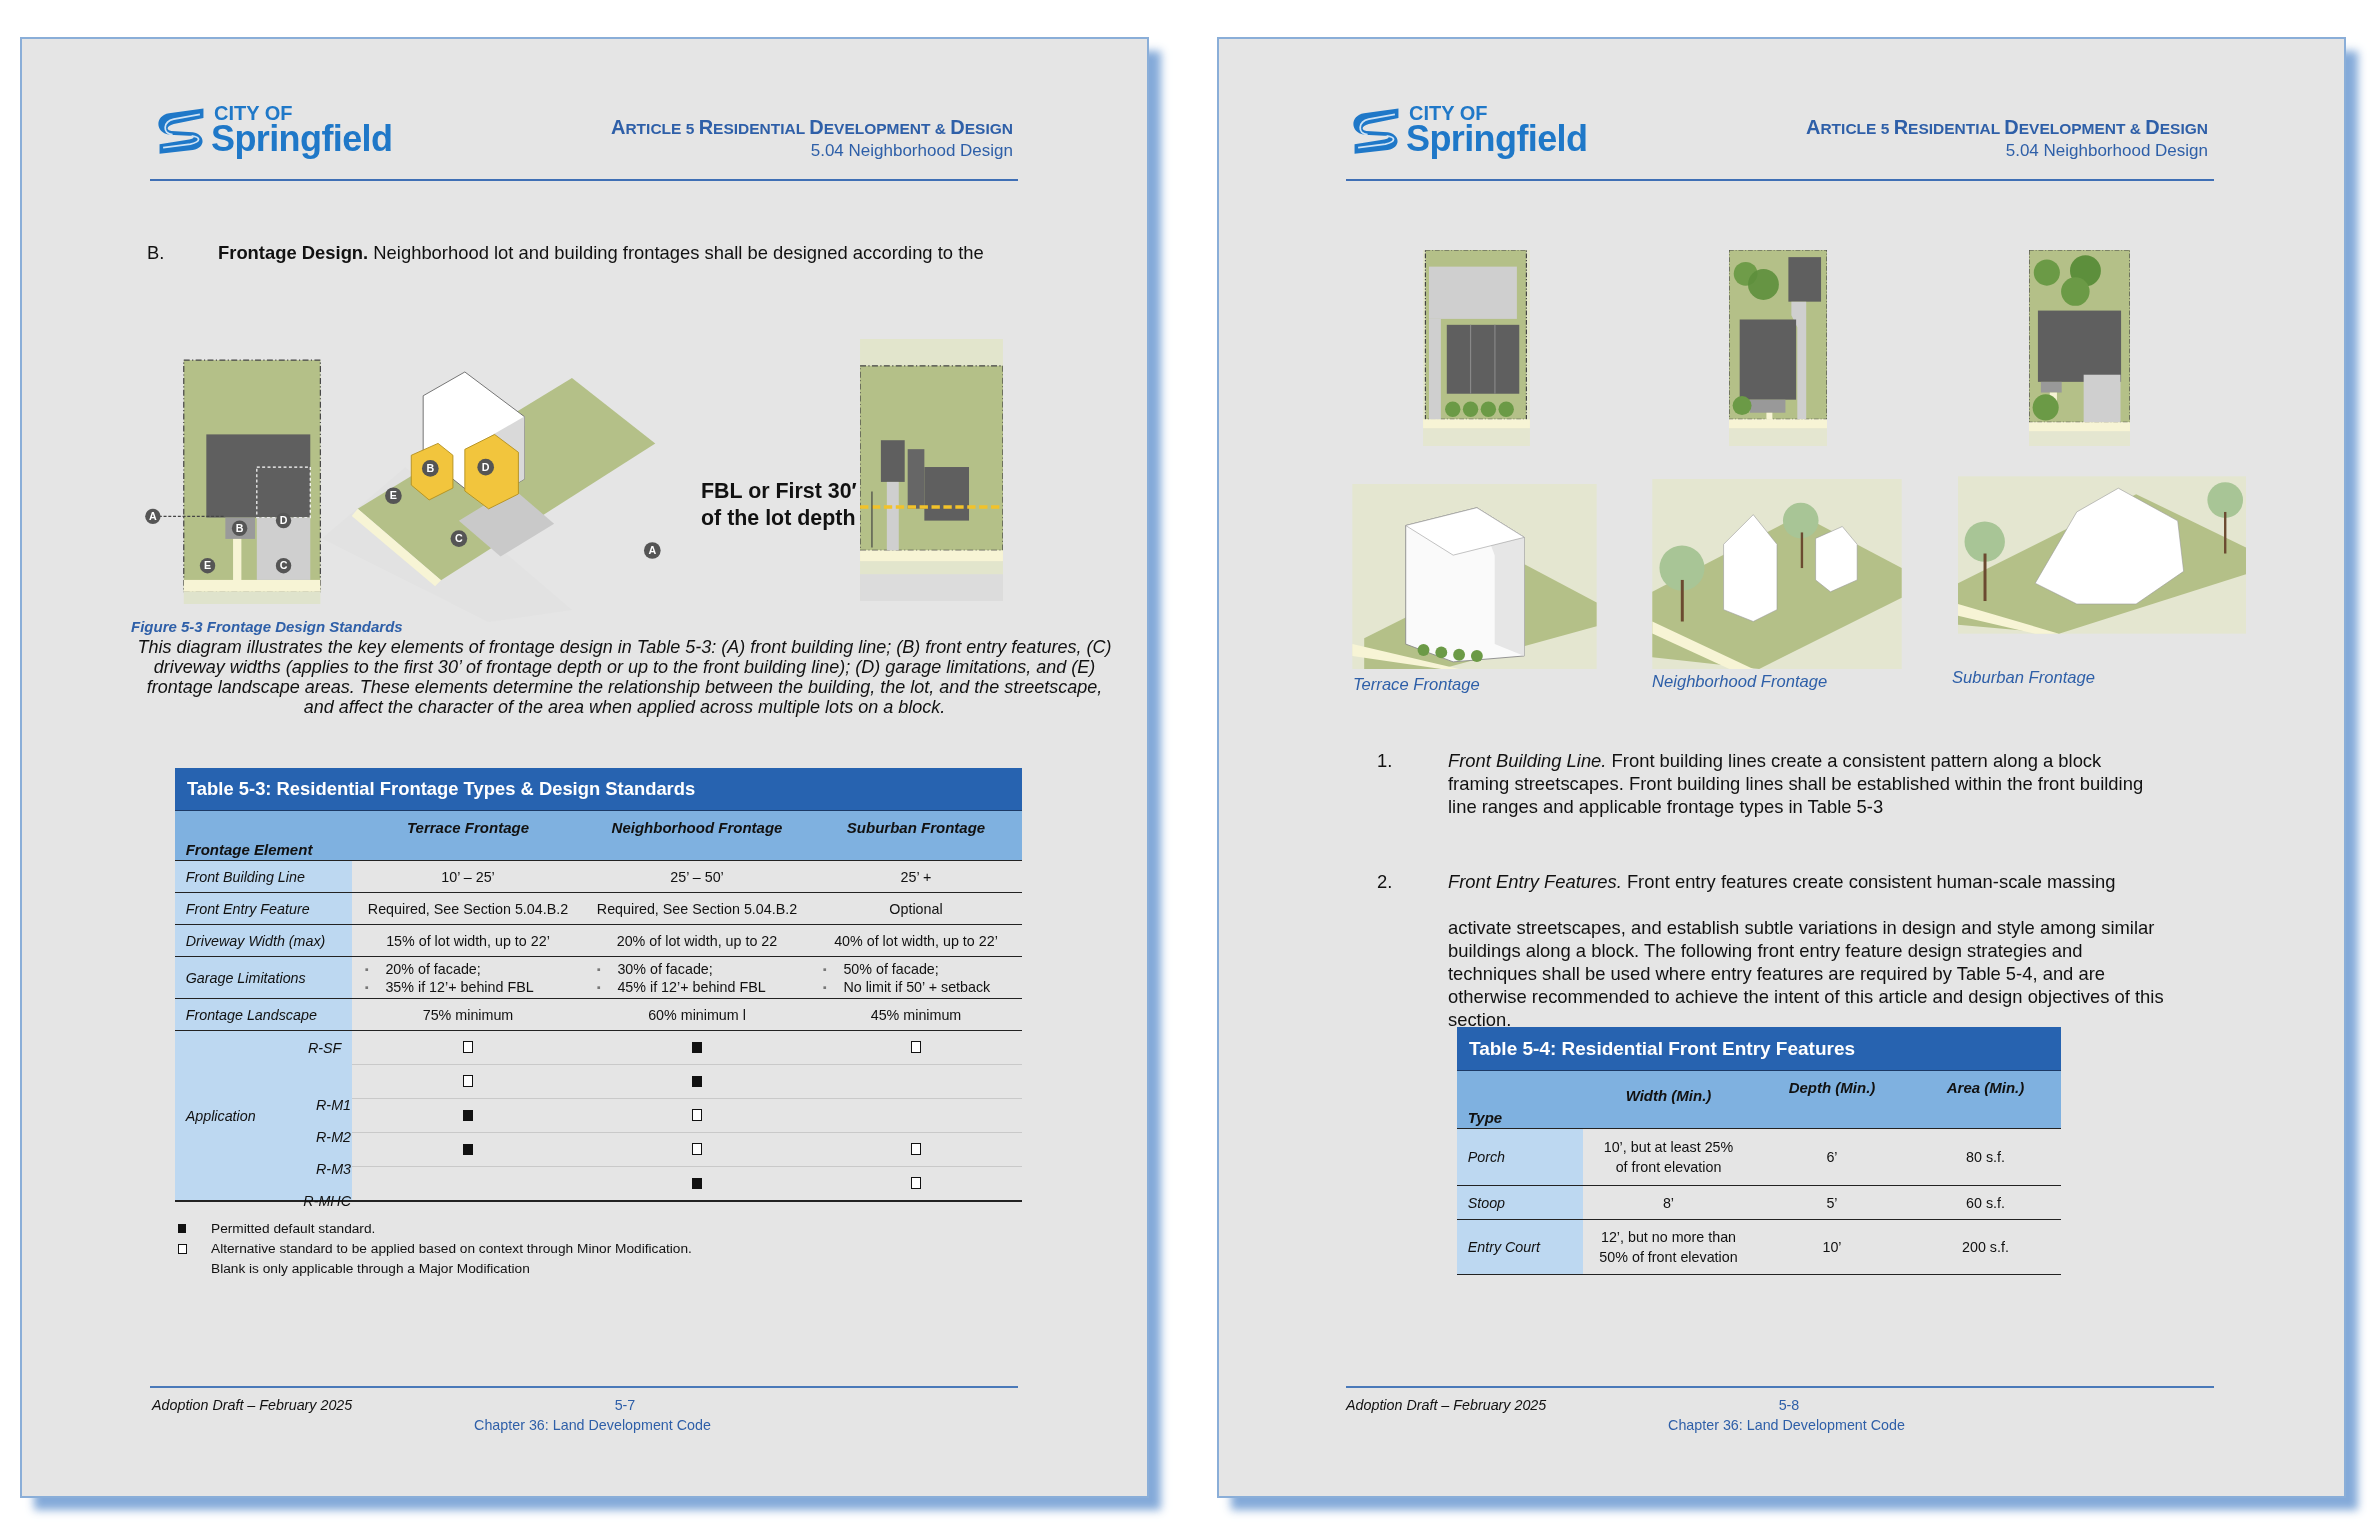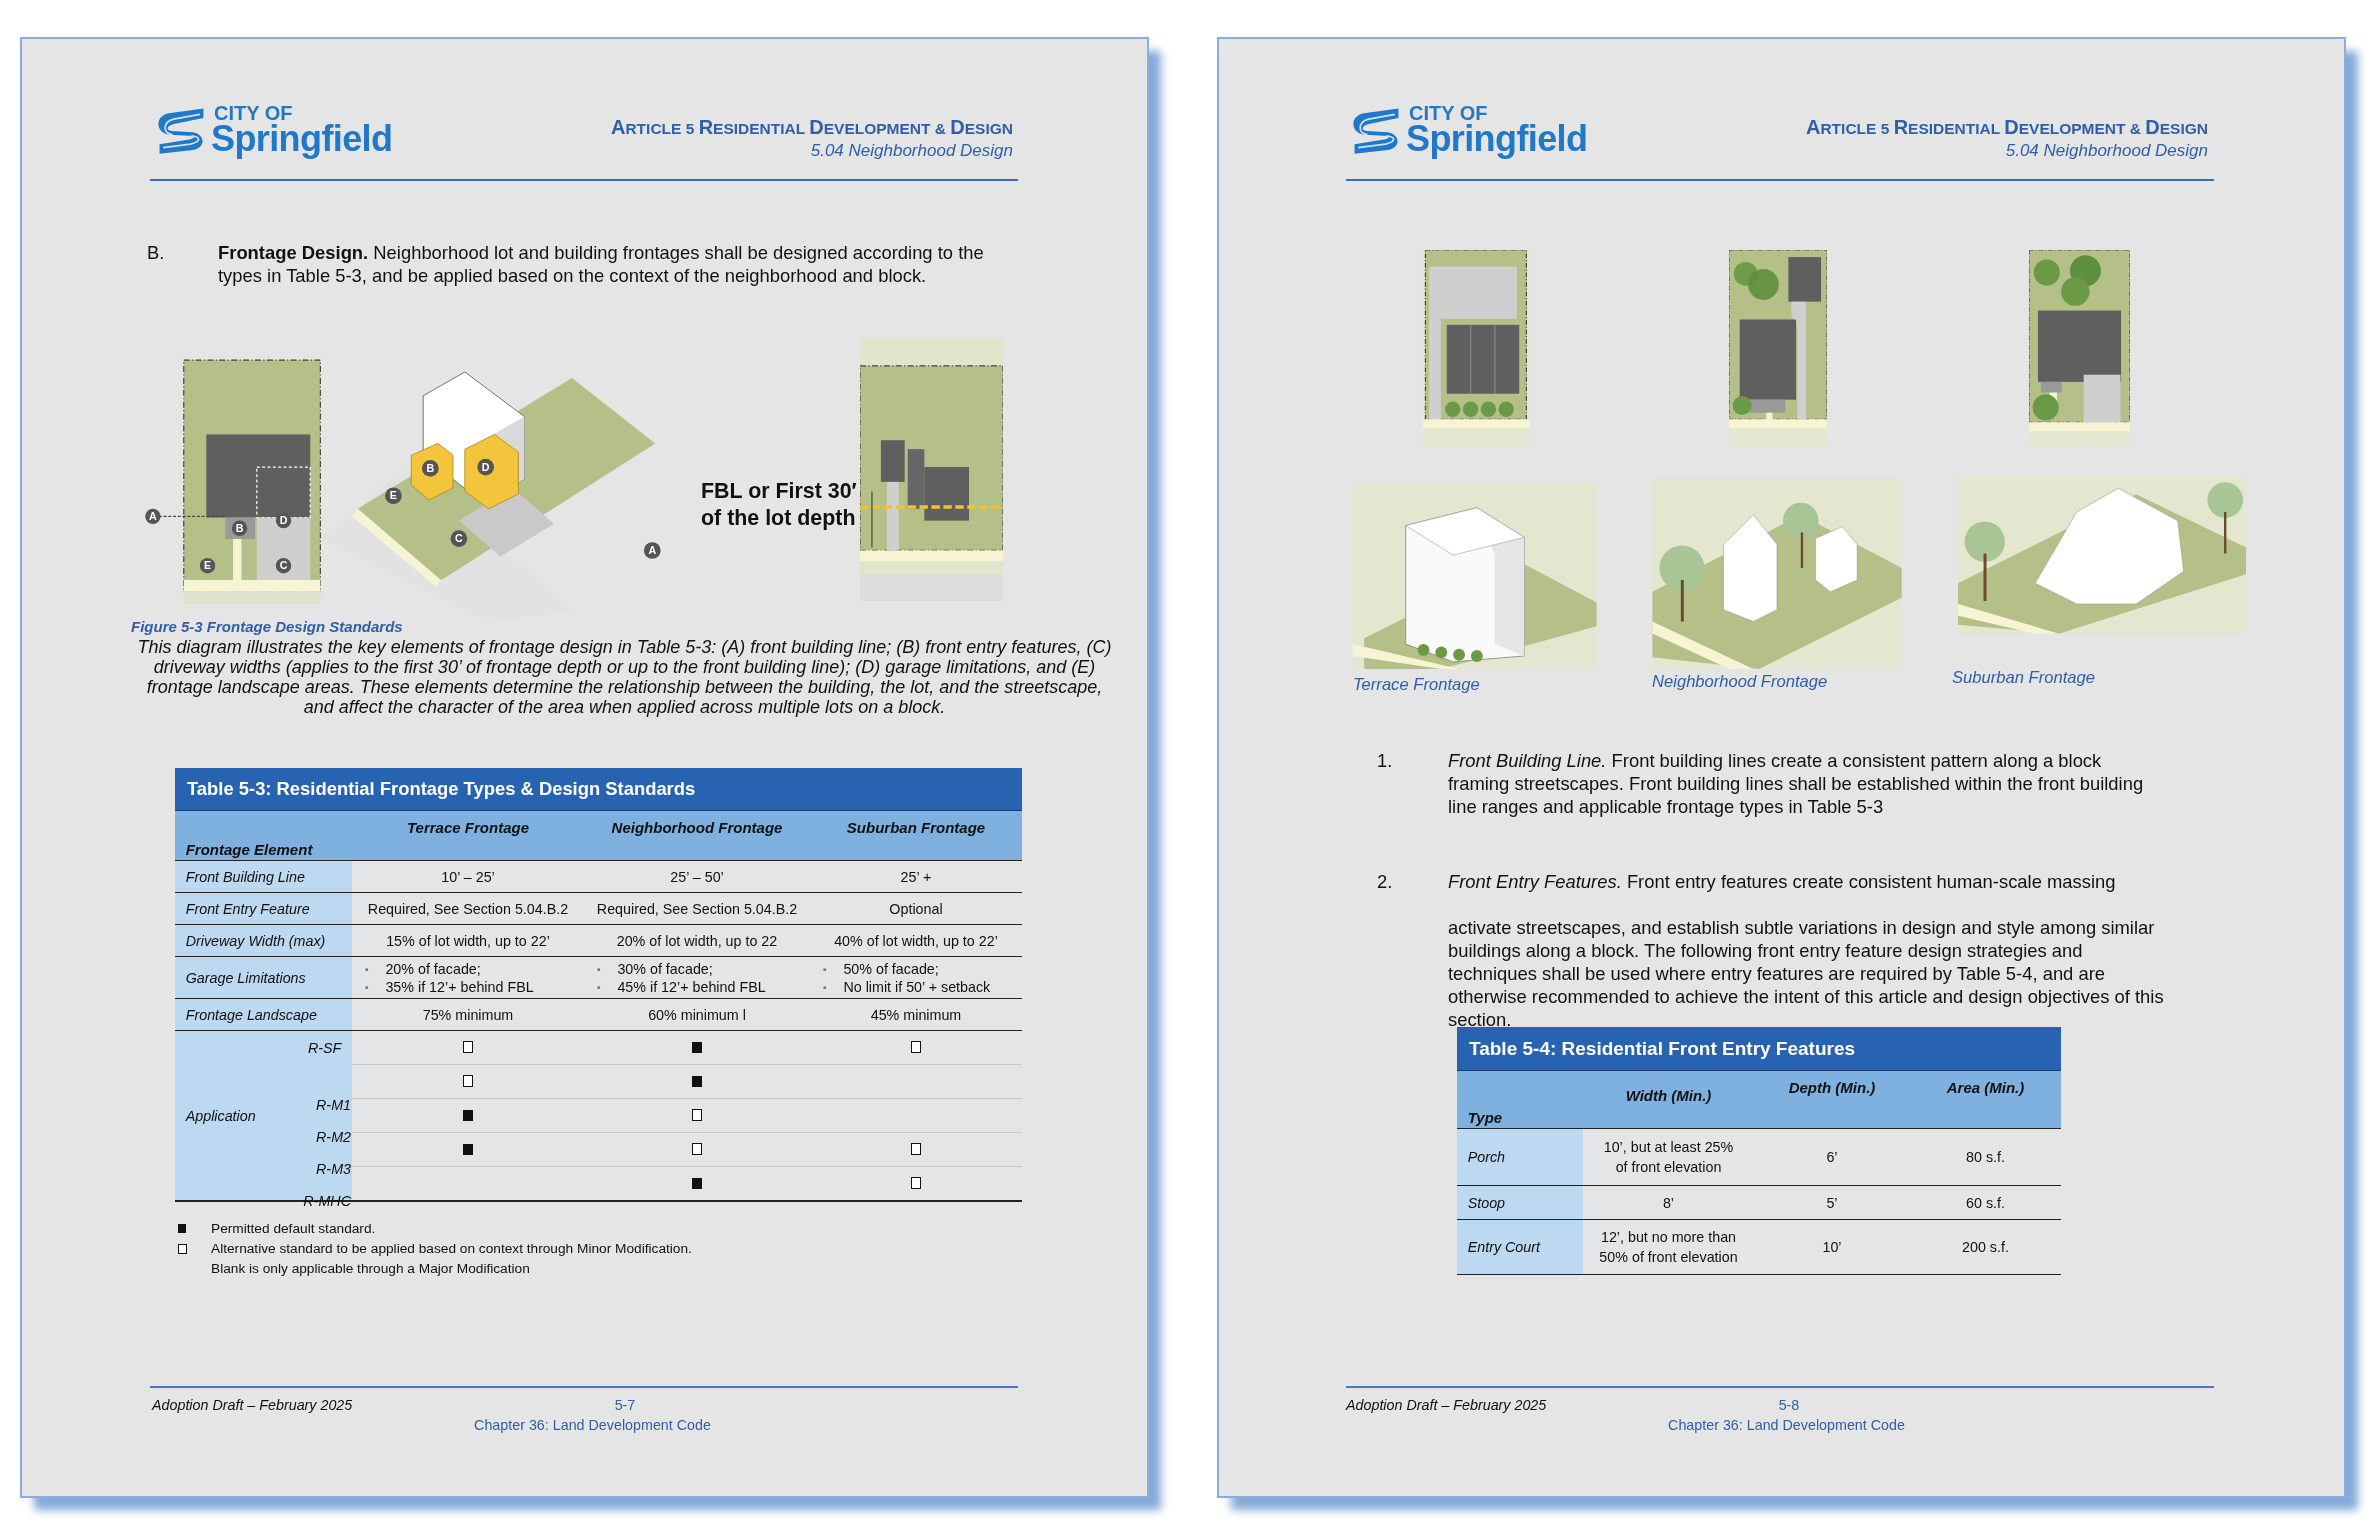--- a/index.html
+++ b/index.html
@@ -9,21 +9,21 @@
   .page.right { left:1217px; }
   .abs { position:absolute; }
 
   
   .logo { position:absolute; top:63px; width:238px; height:59px; }
   .logo .mark { position:absolute; left:0; top:3.6px; width:51px; height:49px; }
   .logo .city { position:absolute; left:58px; top:1.2px; font-size:20px; font-weight:bold; color:#1f78c8; letter-spacing:0px; line-height:20px; }
   .logo .spring { position:absolute; left:55px; top:18px; font-size:36px; font-weight:bold; color:#1f78c8; line-height:37px; letter-spacing:-0.6px; }
   .hdr-title { position:absolute; right:134px; top:77px; text-align:right; color:#2e5fa8; font-weight:bold; font-size:20px; white-space:nowrap; }
   .hdr-title .sc { font-size:15.5px; }
-  .hdr-sub { position:absolute; right:134px; top:102px; text-align:right; color:#2e5fa8; font-style:italic; font-size:17px; white-space:nowrap; }
+  .hdr-sub { position:absolute; right:134px; top:102px; text-align:right; color:#2e5fa8; font-size:17px; white-space:nowrap; }
   .hdr-rule { position:absolute; left:128px; width:868px; top:140px; height:2.4px; background:#3f6fb5; }
 
   
   .para { position:absolute; font-size:18.4px; line-height:23px; color:#111; }
   .para .num { position:absolute; left:0; top:0; }
   .para .txt { position:absolute; left:71px; top:0; }
   .ital { font-style:italic; }
   .bold { font-weight:bold; }
 
   .caption-title { position:absolute; left:109px; top:579px; font-size:15px; font-weight:bold; font-style:italic; color:#2e5fa8; }
@@ -74,21 +74,20 @@
   <div class="hdr-title">
     <span>A</span><span class="sc">RTICLE 5 </span><span>R</span><span class="sc">ESIDENTIAL </span><span>D</span><span class="sc">EVELOPMENT &amp; </span><span>D</span><span class="sc">ESIGN</span>
   </div>
   <div class="hdr-sub">5.04  Neighborhood Design</div>
   <div class="hdr-rule"></div>
 
   <div class="para" style="left:125px; top:202px; width:981px;">
     <span class="num">B.</span>
     <div class="txt" style="white-space:nowrap;">
       <span class="bold">Frontage Design.</span><span>  Neighborhood lot and building frontages shall be designed according to the</span><br>
-      <span>types in Table 5-3, and be applied based on the context of the neighborhood and block.</span>
     </div>
   </div>
 
   <svg class="abs" style="left:119px; top:303px;" width="196" height="262" viewBox="0 0 330 440">
     <rect x="72" y="30" width="230" height="390" fill="#b4c088"></rect>
     <rect x="72" y="30" width="230" height="390" fill="none" stroke="#444" stroke-width="2" stroke-dasharray="10,4,2,4"></rect>
     <rect x="72" y="400" width="230" height="20" fill="#f7f4d5"></rect>
     <rect x="72" y="420" width="230" height="22" fill="#dfe3cc"></rect>
     <rect x="110" y="155" width="175" height="140" fill="#5f5f5f"></rect>
     <rect x="195" y="210" width="90" height="85" fill="none" stroke="#fff" stroke-width="2" stroke-dasharray="5,4"></rect>

